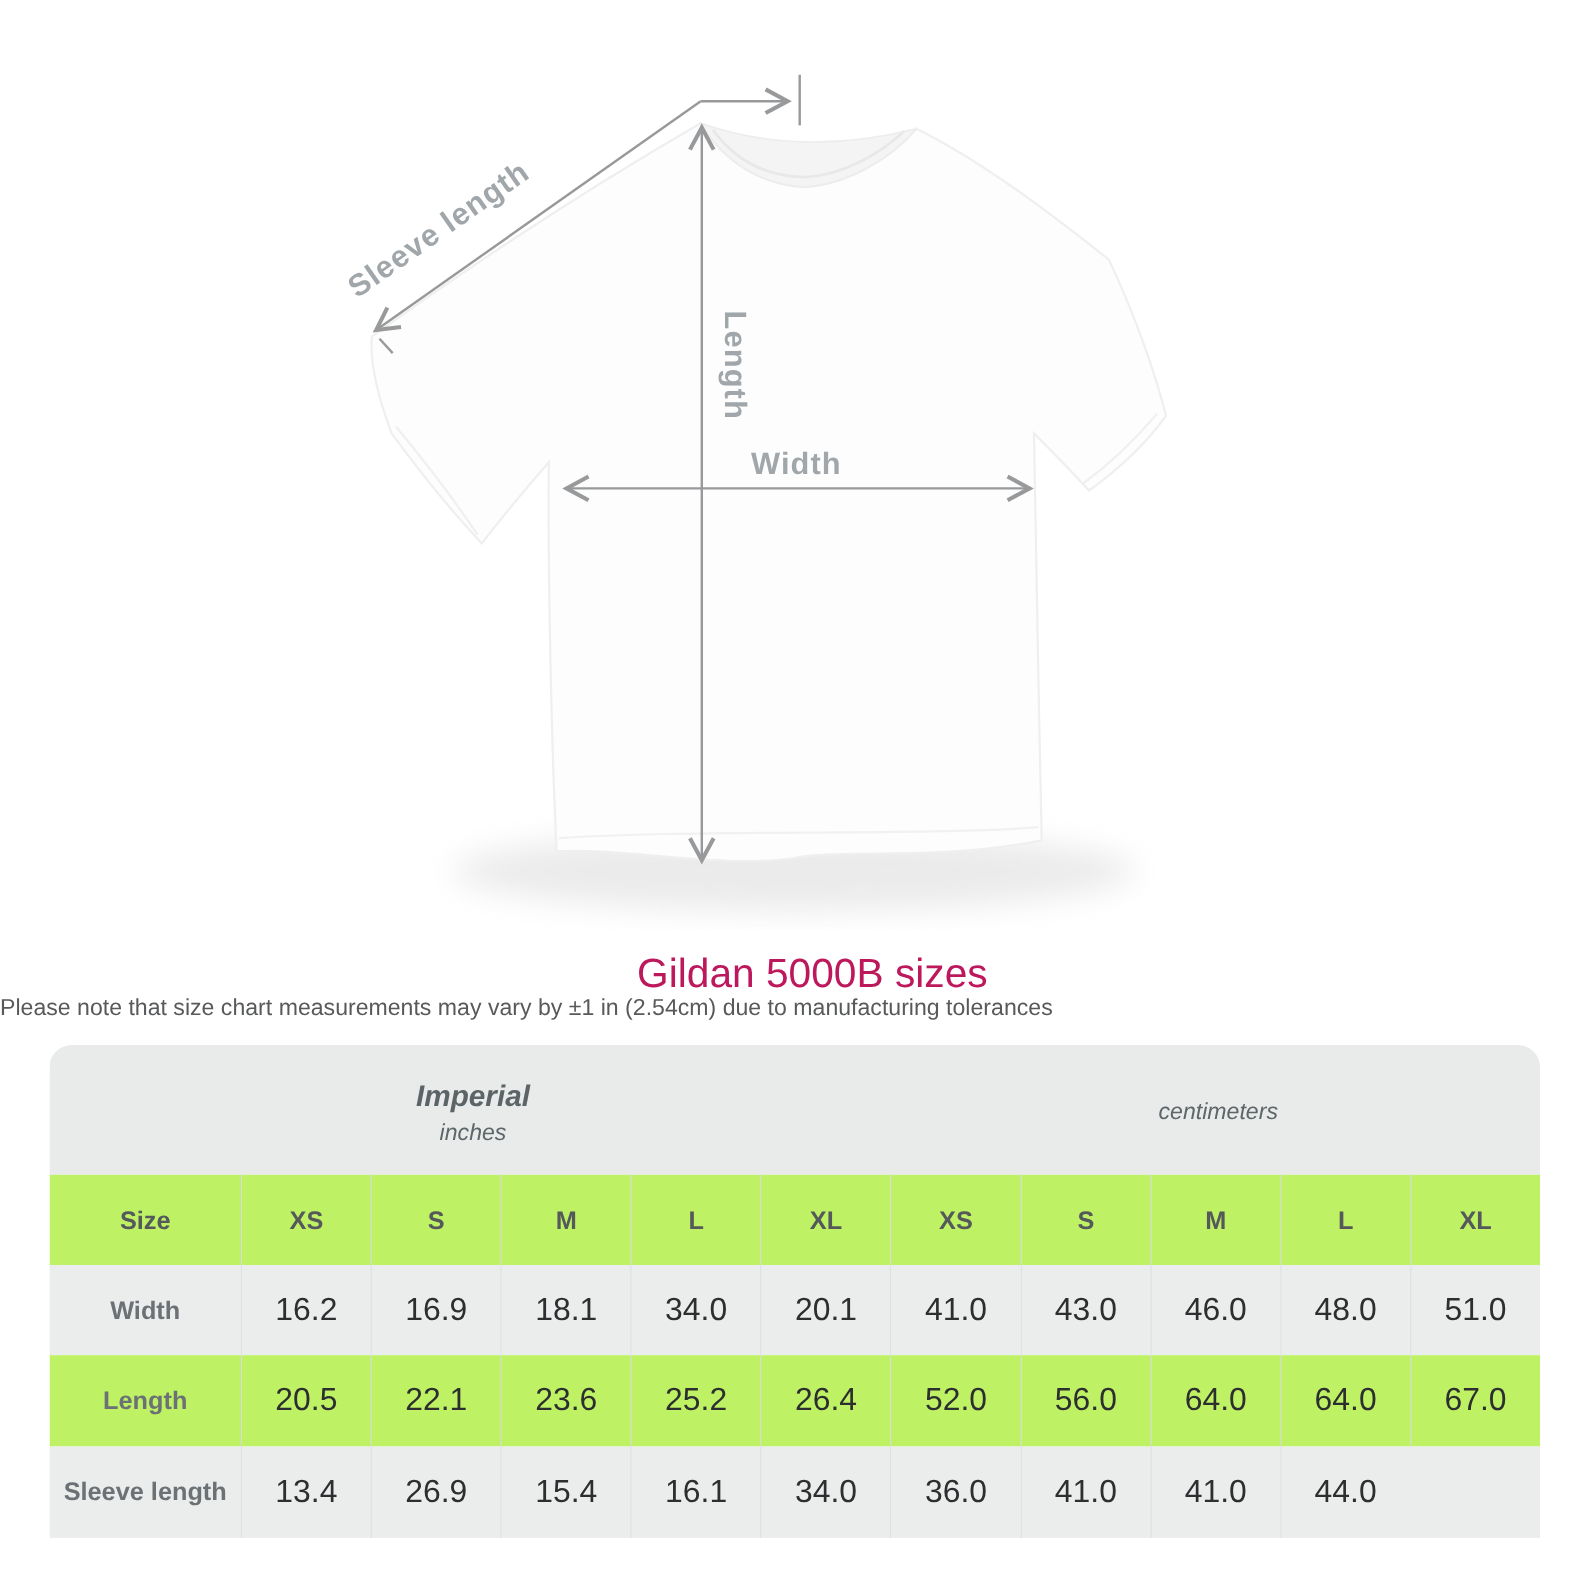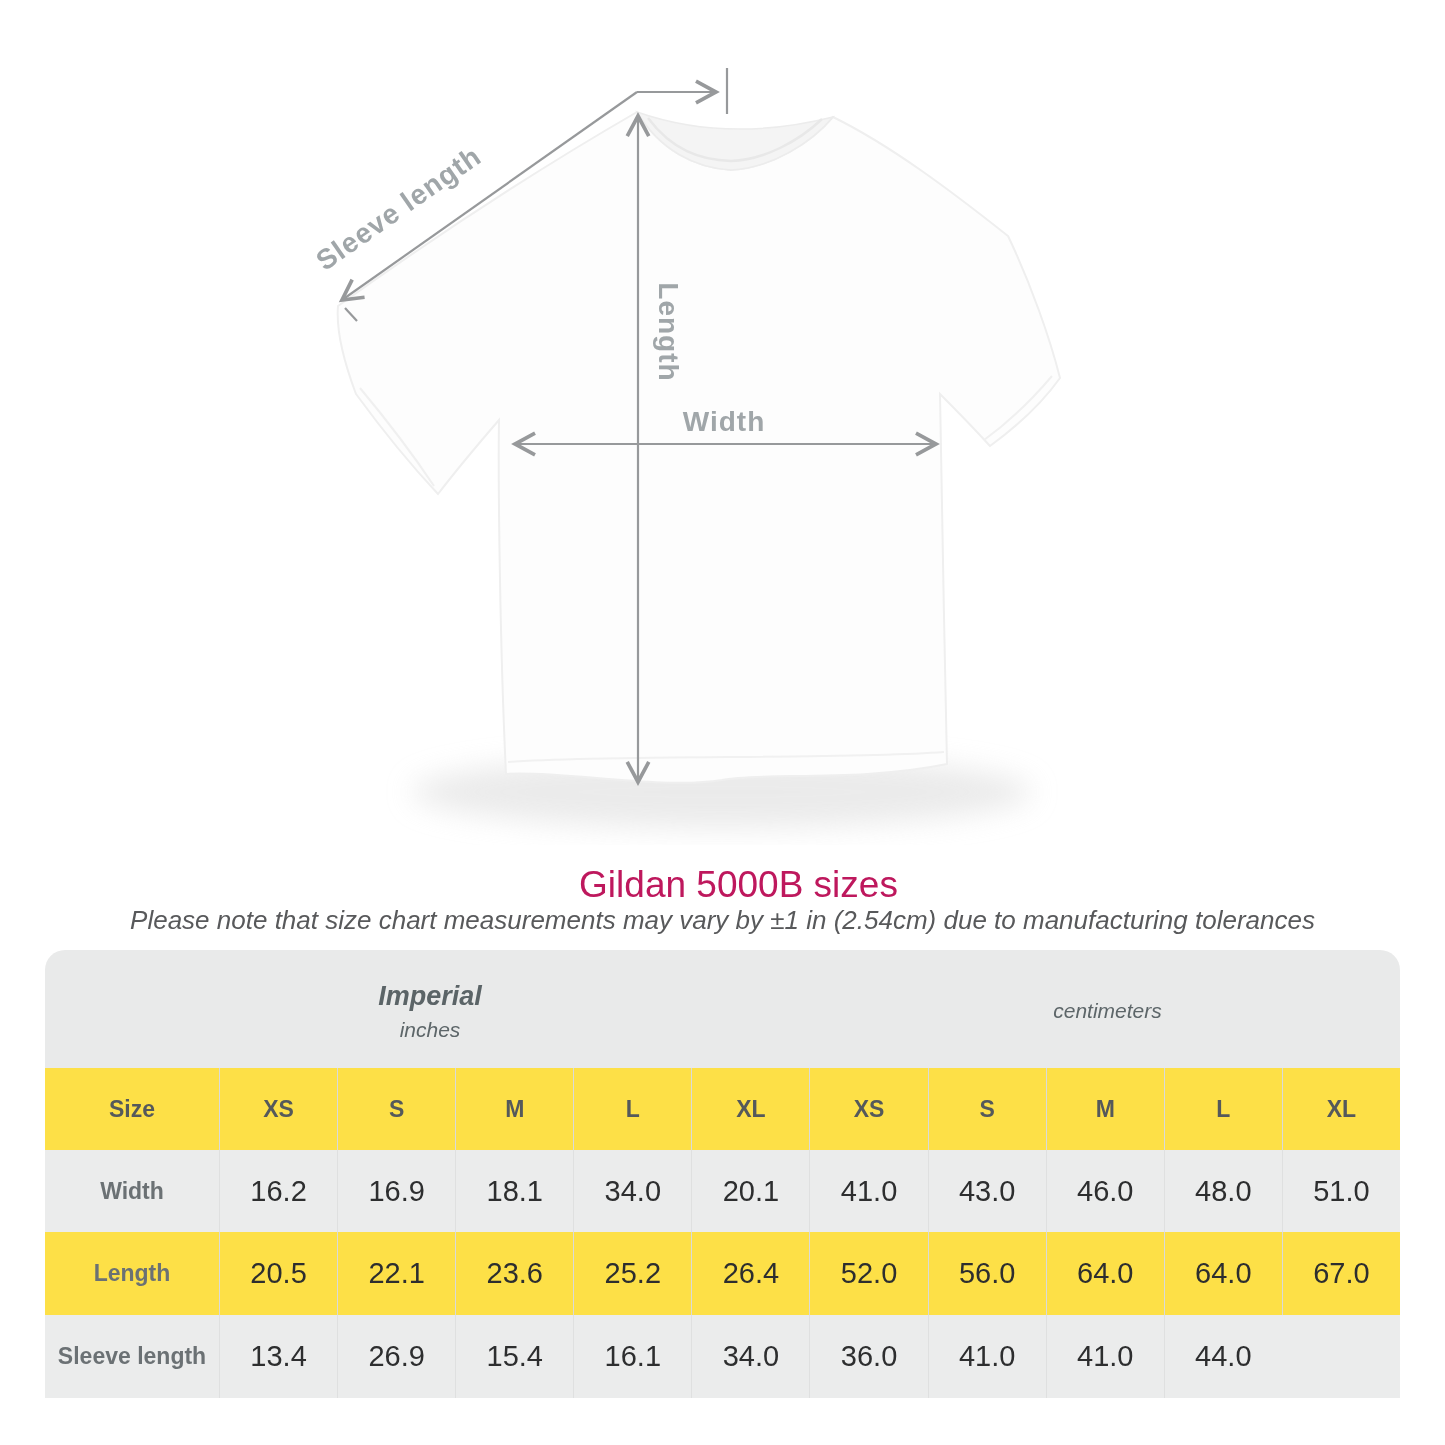--- a/index.html
+++ b/index.html
@@ -7,36 +7,36 @@
        font-family:"Liberation Sans","DejaVu Sans",sans-serif;}
   .page{position:absolute;inset:0;background:#ffffff;}
 
   
   .diagram{position:absolute;left:0;top:0;width:1445px;height:845px;}
   .diag-label{fill:#a0a6a9;font-weight:bold;font-size:28px;letter-spacing:1px;}
 
   
   .title{position:absolute;left:0;top:848px;width:1445px;text-align:center;
          font-size:37px;font-weight:normal;color:#be185d;margin:16px;}
-  .subtitle{position:absolute;left:0;top:905px;width:1445px;text-align:center;
-            font-style:italic;font-size:26px;color:#58595b;margin:0;}
+  .subtitle{position:absolute;left:0;top:905px;width:1445px;
+            font-size:21px;color:#58595b;margin:0;}
 
   
   .table-card{position:absolute;left:45px;top:950px;width:1355px;height:552px;
               border-radius:20px;overflow:hidden;}
   .t-row{display:grid;grid-template-columns:174px repeat(10,1fr);align-items:center;}
   .unit-row{display:grid;grid-template-columns:770px 1fr;height:118px;background:#e9eaea;align-items:center;}
   .unit-cell{text-align:center;display:flex;flex-direction:column;gap:6px;padding-top:4px;}
   .unit-name{font-size:27px;font-weight:bold;font-style:italic;color:#5b6467;}
   .unit-sub{font-size:21px;font-style:italic;color:#5d6669;}
 
   .size-row{height:82px;background:#ffffff;}
   .data-row{height:82px;}
   .data-row.r3{height:83px;}
-  .row-white{background:#fde047;}
+  .row-white{background:#bef264;}
   .row-gray{background:#ebecec;}
 
   .cell{height:100%;display:flex;align-items:center;justify-content:center;}
   .t-row .cell + .cell{border-left:1px solid #d9dada;}
   .row-gray .cell + .cell{border-left:1px solid #dfe0e0;}
 
   .size-head{font-size:23px;font-weight:bold;color:#55595b;}
   .row-label{font-size:23px;font-weight:bold;color:#6b7174;}
   .num{font-size:29px;color:#2d2e2f;}
 </style>

